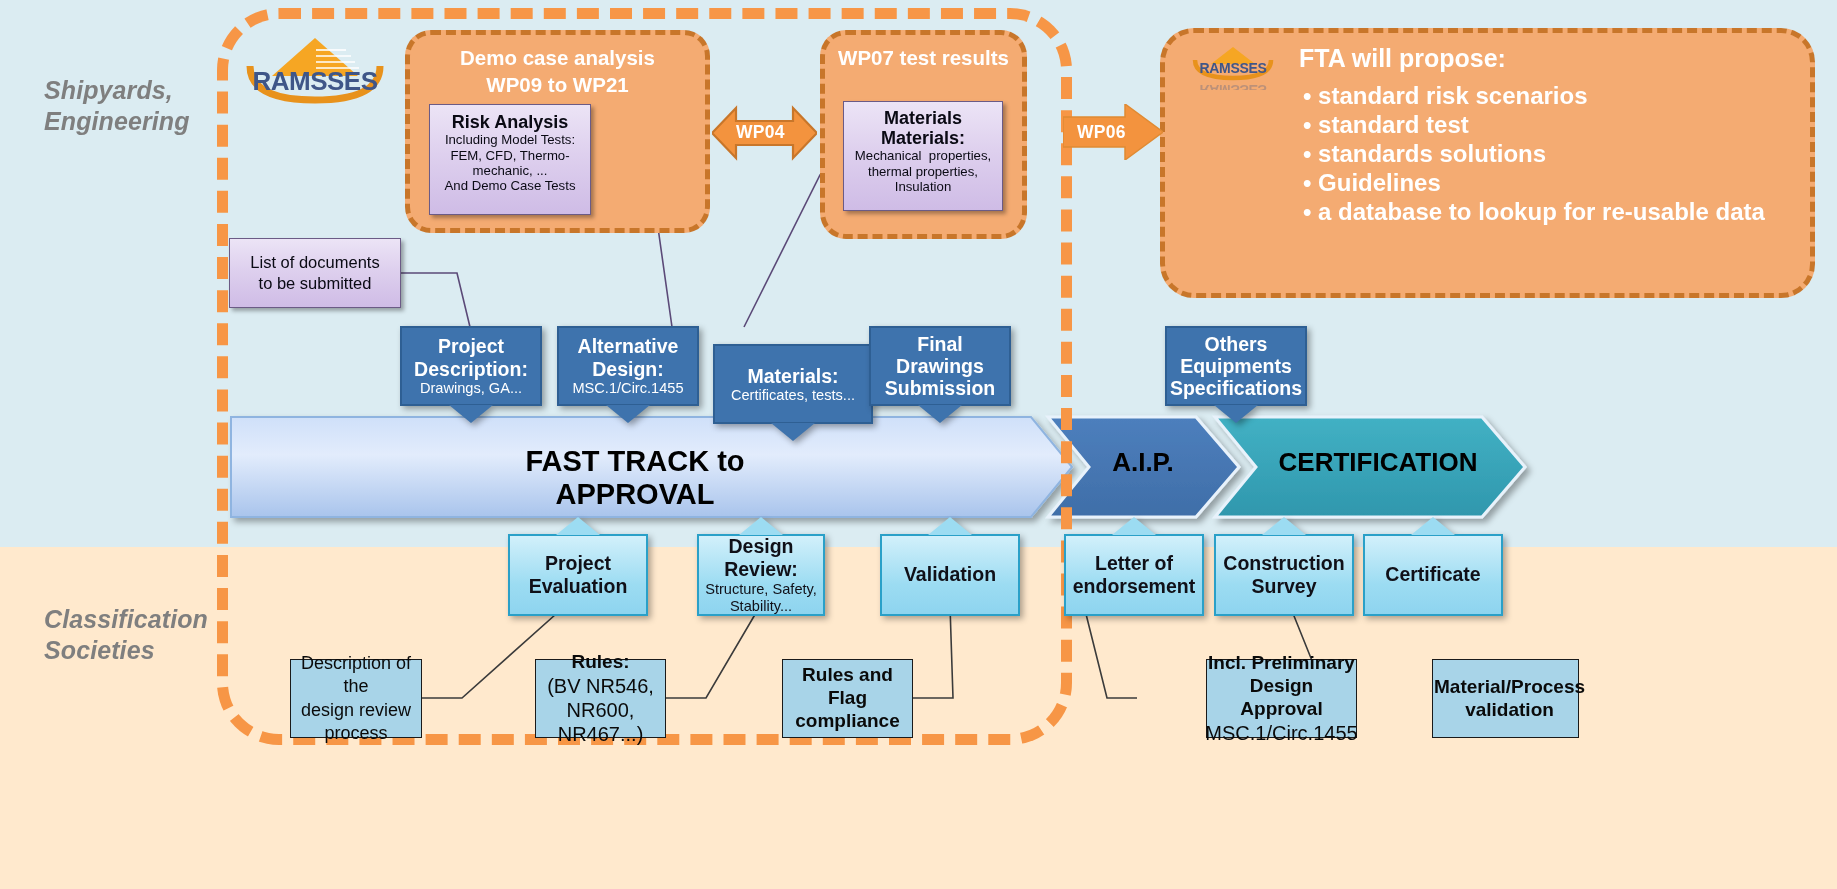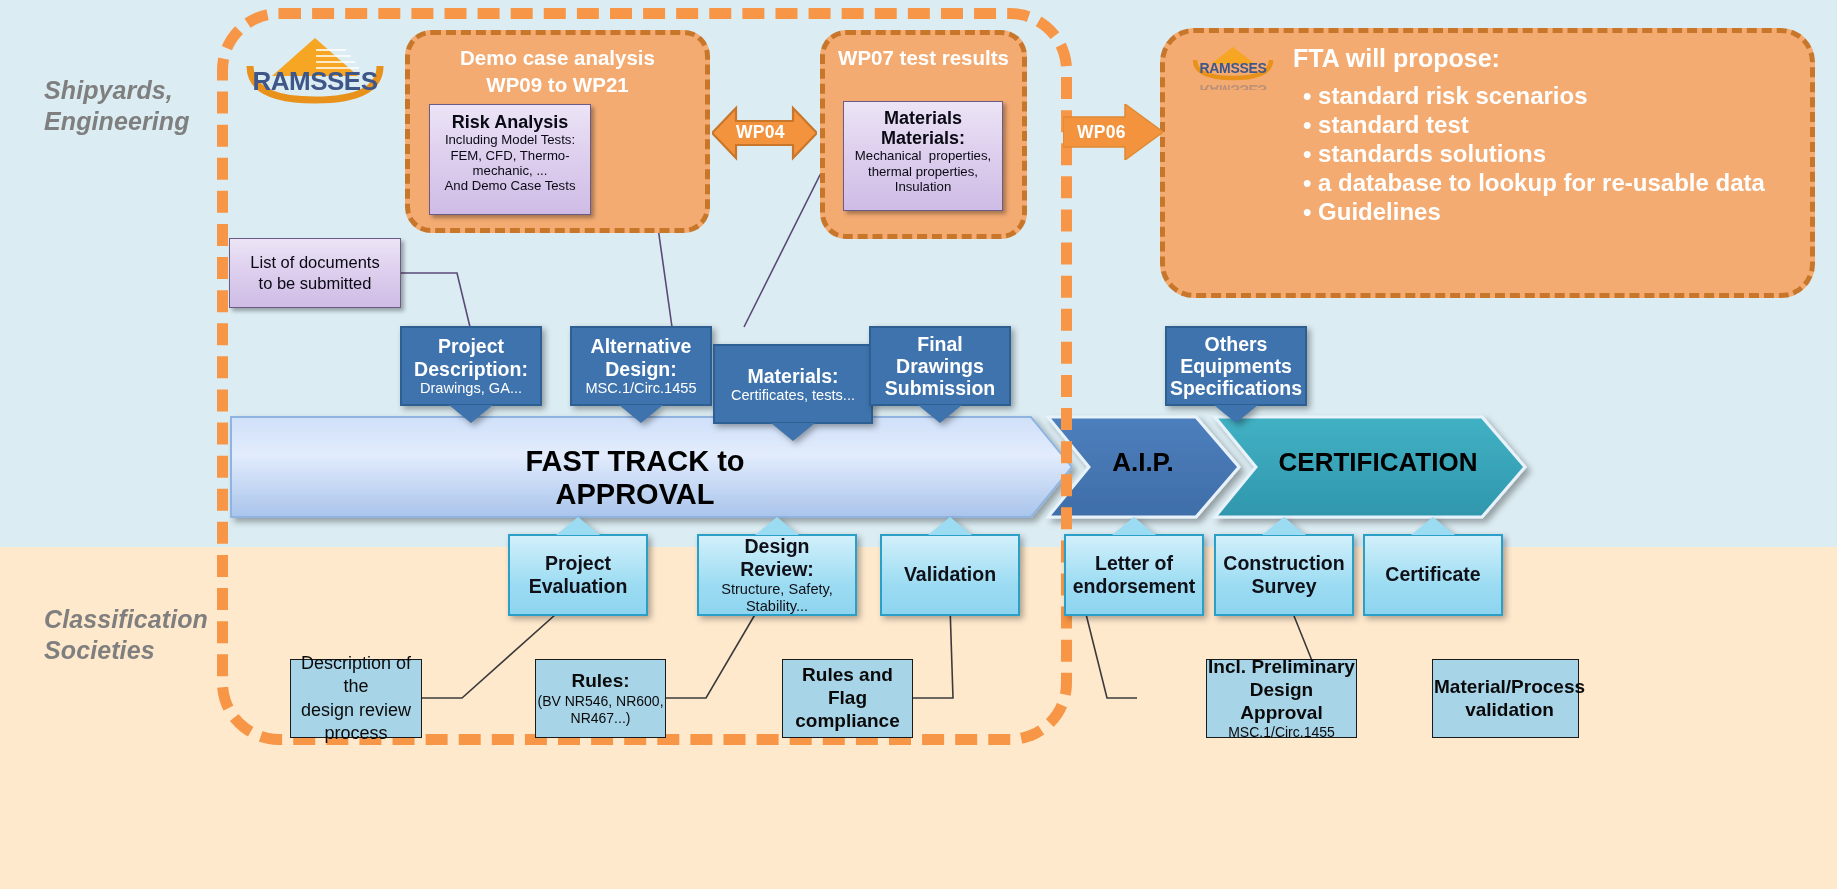--- a/index.html
+++ b/index.html
@@ -53,21 +53,21 @@
   #box-matdb{left:843px;top:101px;width:160px;height:110px;padding-top:6px;}
   #box-listdocs{left:229px;top:238px;width:172px;height:70px;
      display:flex;align-items:center;justify-content:center;}
   .pb-title{font-weight:bold;font-size:18px;line-height:1.12;}
   .pb-sub{font-size:13.2px;line-height:1.17;padding:0 4px;}
   .pb-plain{font-size:16.5px;line-height:1.25;}
 
   
   #fta-inner{position:absolute;left:1185px;top:44px;width:620px;}
   #fta-logo{position:absolute;left:0px;top:2px;width:96px;height:44px;}
-  #fta-head{position:absolute;left:108px;top:0px;color:#fff;font-weight:bold;font-size:25px;}
+  #fta-head{position:absolute;left:114px;top:0px;color:#fff;font-weight:bold;font-size:25px;}
   #fta-list{position:absolute;left:118px;top:37px;width:500px;margin:0;padding:0;list-style:none;}
   #fta-list li{
     color:#fff;font-weight:bold;font-size:24px;line-height:1.21;
     text-indent:-17px;padding-left:17px;
   }
   #fta-list li:before{content:"\2022\00a0";}
 
   
   #logo-main{position:absolute;left:228px;top:36px;width:175px;height:72px;}
 
@@ -120,21 +120,21 @@
   .lb-title{font-weight:bold;font-size:19.5px;line-height:1.2;}
   .lb-sub{font-size:14.6px;line-height:1.17;}
 
   
   .plain-box{
     position:absolute;background:#a8d4e8;border:1.6px solid #1a1a1a;
     box-sizing:border-box;text-align:center;color:#0a0a0a;
     display:flex;flex-direction:column;align-items:center;justify-content:center;
   }
   .plb-title{font-weight:bold;font-size:19px;line-height:1.2;}
-  .plb-sub{font-size:14px;line-height:1.2;}
+  .plb-sub{font-size:20px;line-height:1.2;}
   .plb-plain{font-size:18px;line-height:1.28;}
 
   
   .chev-label{position:absolute;font-weight:bold;color:#000;z-index:4;text-align:center;}
   #lbl-fast{left:455px;top:445px;width:360px;font-size:29px;}
   #lbl-aip{left:1083px;top:447px;width:120px;font-size:26px;}
   #lbl-cert{left:1248px;top:447px;width:260px;font-size:26px;}
 
   svg.overlay{position:absolute;left:0;top:0;width:1837px;height:889px;pointer-events:none;}
 </style>
@@ -262,22 +262,22 @@
       <text x="48" y="27" font-family="'Liberation Sans',sans-serif" font-size="14" font-weight="bold" fill="#3f5688" text-anchor="middle" letter-spacing="-0.3">RAMSSES</text>
       <g opacity="0.3" transform="translate(0,66) scale(1,-1)">
         <text x="48" y="27" font-family="'Liberation Sans',sans-serif" font-size="14" font-weight="bold" fill="#3f5688" text-anchor="middle" letter-spacing="-0.3">RAMSSES</text>
       </g>
     </svg>
     <div id="fta-head">FTA will propose:</div>
     <ul id="fta-list">
       <li>standard risk scenarios</li>
       <li>standard test</li>
       <li>standards solutions</li>
+      <li>Guidelines</li>
       <li>a database to lookup for re-usable data</li>
-      <li>Guidelines</li>
     </ul>
   </div>
 
   <div class="purple-box" id="box-listdocs">
     <div class="pb-plain">
       <div>List of documents</div>
       <div>to be submitted</div>
     </div>
   </div>
 
@@ -285,21 +285,21 @@
     <div class="body" style="height:80px;">
       <div class="db-title">
         <div>Project</div>
           <div>Description:</div>
       </div>
       <div class="db-sub">Drawings, GA...</div>
     </div>
     <div class="tail"></div>
   </div>
 
-  <div class="dark-box" style="left:570px;top:326px;width:142px;">
+  <div class="dark-box" style="left:557px;top:326px;width:142px;">
     <div class="body" style="height:80px;">
       <div class="db-title">
         <div>Alternative</div>
           <div>Design:</div>
       </div>
       <div class="db-sub">MSC.1/Circ.1455</div>
     </div>
     <div class="tail"></div>
   </div>
 
@@ -340,21 +340,21 @@
   <div class="light-box" style="left:508px;top:516px;width:140px;">
     <div class="tail"></div>
     <div class="body" style="height:82px;">
       <div class="lb-title">
         <div>Project</div>
           <div>Evaluation</div>
       </div>
     </div>
   </div>
 
-  <div class="light-box" style="left:697px;top:516px;width:160px;">
+  <div class="light-box" style="left:697px;top:516px;width:128px;">
     <div class="tail"></div>
     <div class="body" style="height:82px;">
       <div class="lb-title">
         <div>Design</div>
           <div>Review:</div>
       </div>
       <div class="lb-sub">
         <div>Structure, Safety,</div>
           <div>Stability...</div>
       </div>

